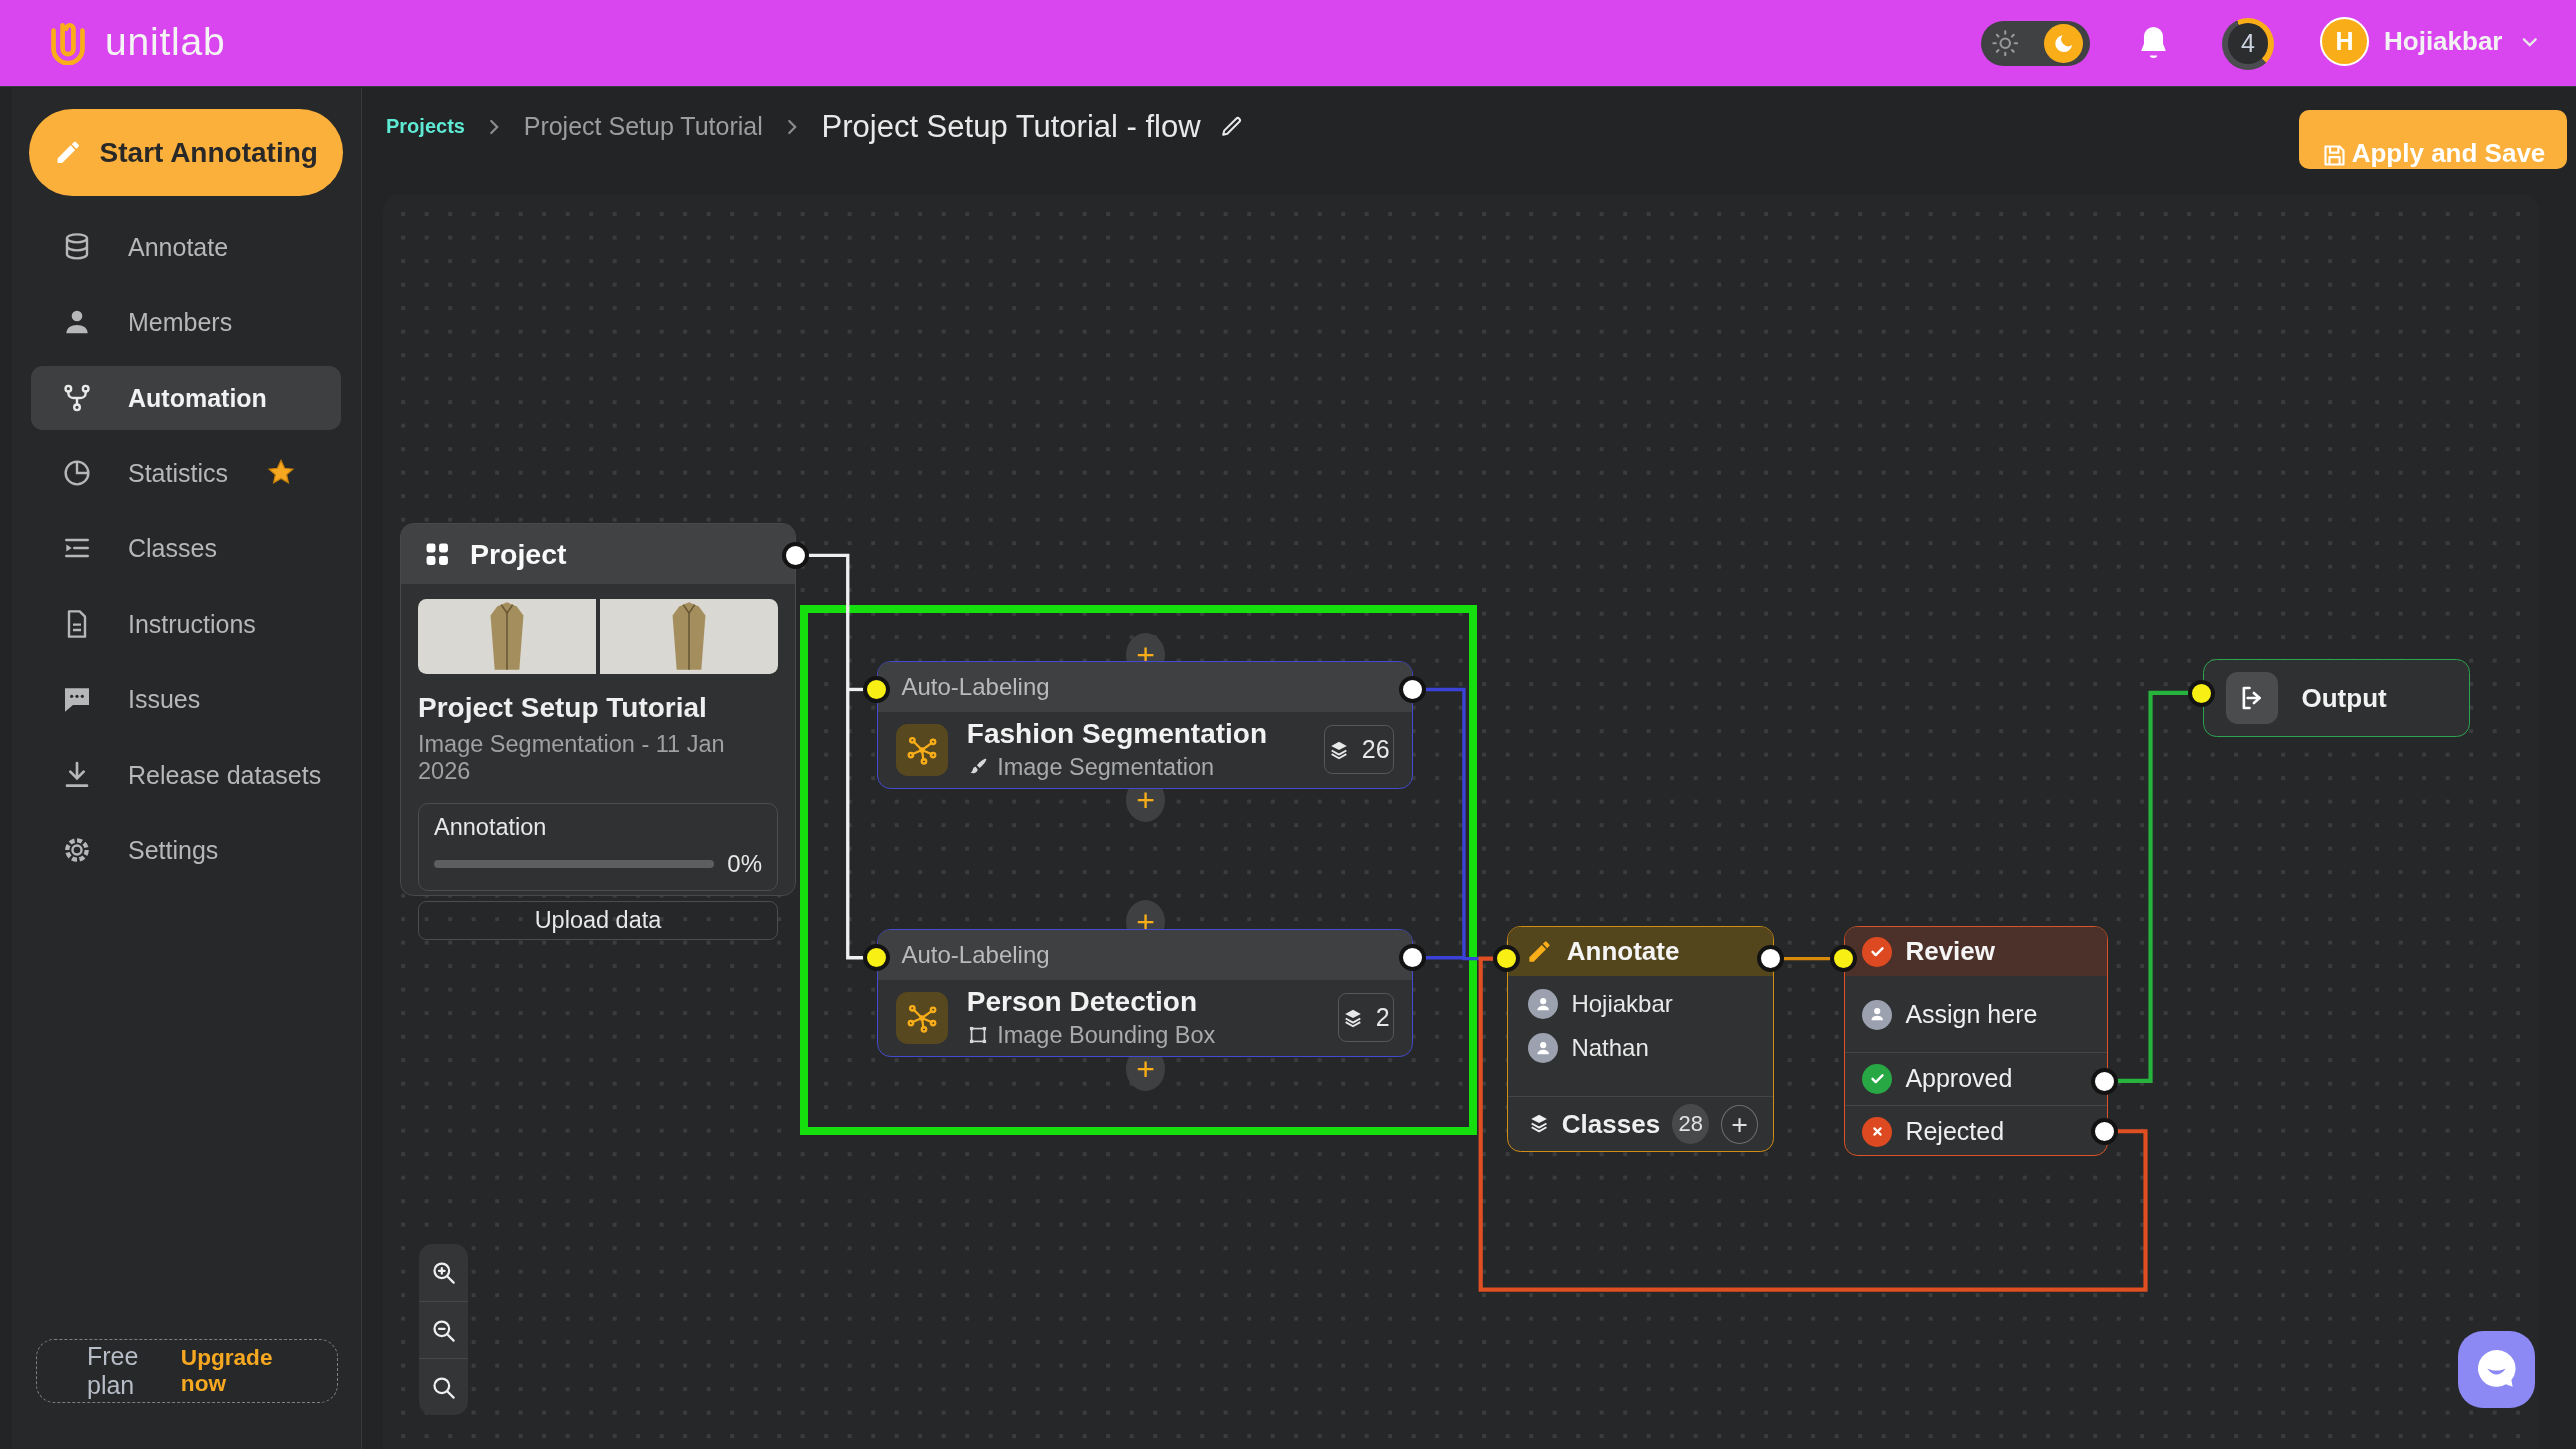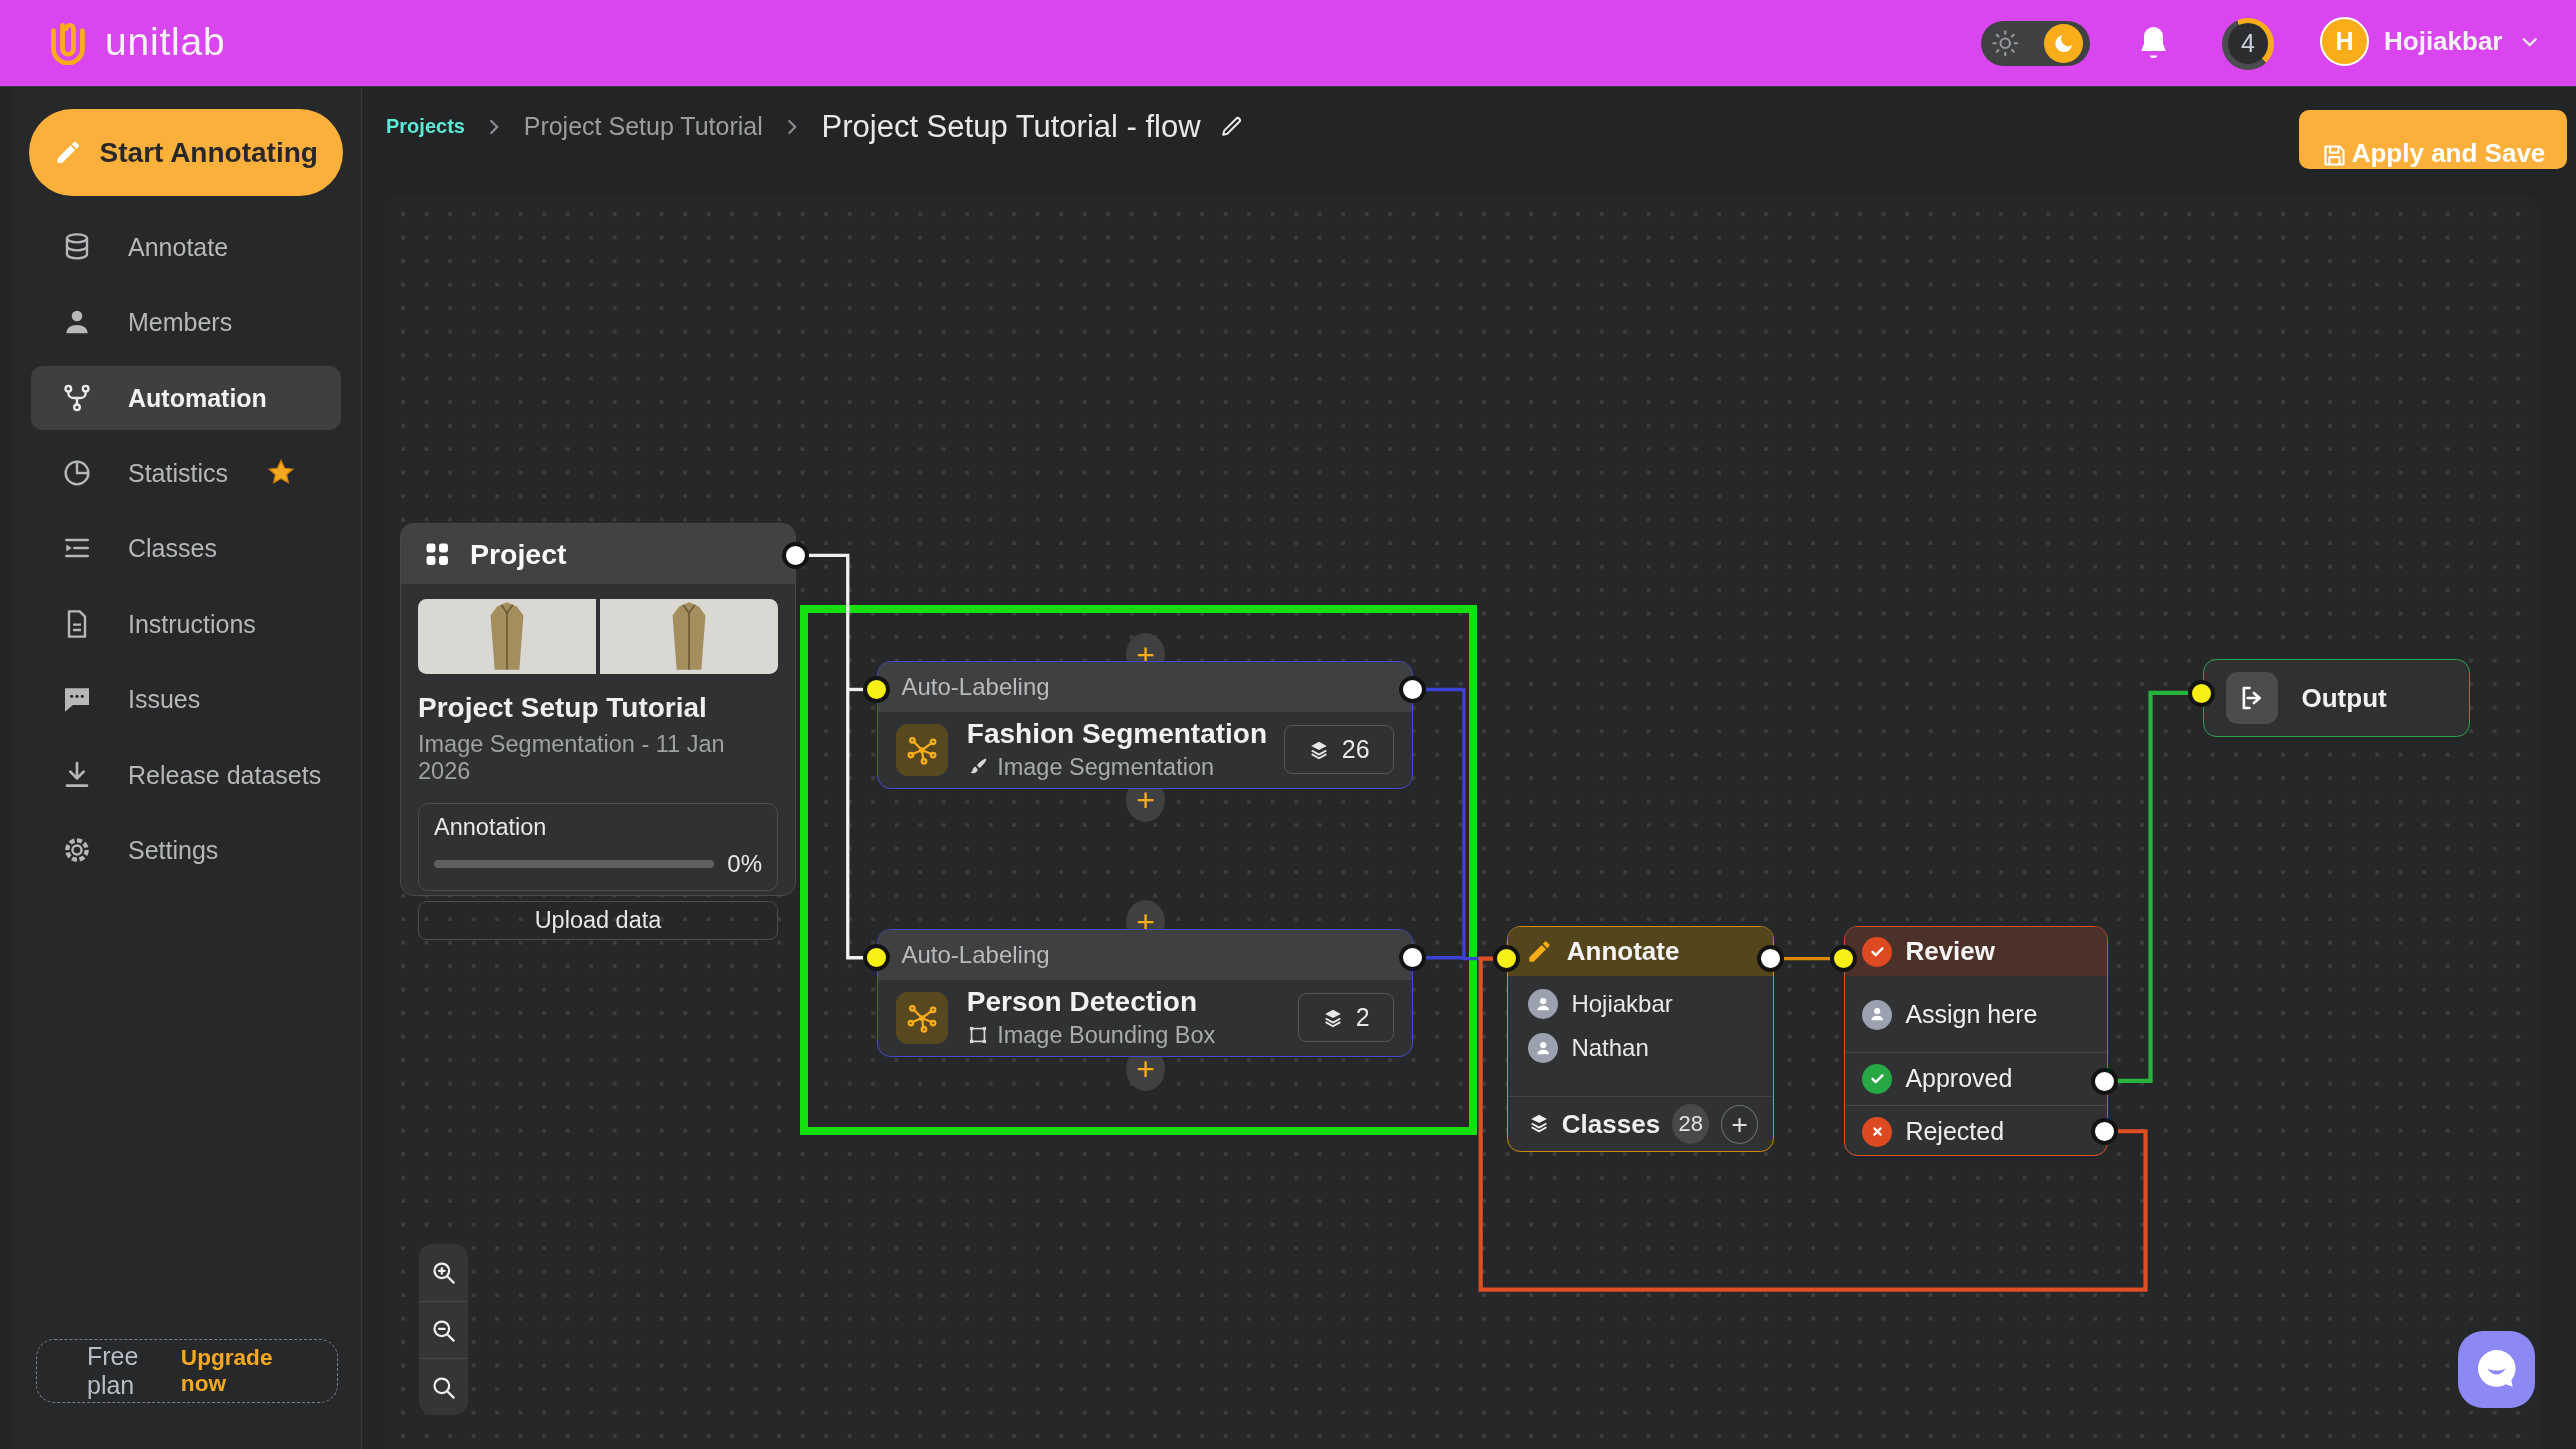--- a/index.html
+++ b/index.html
@@ -75,21 +75,21 @@
 
   
   .auto-node{width:536px;height:128px;border:1.7px solid #444bd0;}
   .auto-node .node-header{height:50px;background:#3e4042;padding-left:23.5px;color:#b9babb;font-size:24px;}
   .auto-node .body{display:flex;align-items:center;padding:0 18.4px;height:75px;}
   .ai-box{width:52px;height:52px;border-radius:11.7px;background:#57481f;display:flex;align-items:center;justify-content:center;color:#f9ae19;}
   .auto-node .tcol{margin-left:18.4px;}
   .auto-node .t1{color:#f2f2f2;font-size:28px;font-weight:700;}
   .auto-node .t2{display:flex;align-items:center;gap:8.4px;color:#a9abac;font-size:23.5px;margin-top:3.4px;}
   .auto-node .t2 .sic{width:22px;height:22px;color:#d8d8d8;}
-  .cls-badge{margin-left:auto;border:1.7px solid #56585a;border-radius:8.4px;height:49px;display:flex;align-items:center;gap:11.7px;padding:0 23px;color:#e8e8e8;font-size:25px;cursor:pointer;}
+  .cls-badge{margin-left:auto;border:1.7px solid #56585a;border-radius:8.4px;height:49px;display:flex;align-items:center;gap:11.7px;padding:0 3px;color:#e8e8e8;font-size:25px;cursor:pointer;}
   .cls-badge .lic{width:22px;height:22px;color:#e8e8e8;}
 
   
   #annotate-node{left:1124px;top:732px;width:267px;height:226px;border:1.7px solid #d28d12;}
   #annotate-node .node-header{height:49px;background:#53451c;gap:13.4px;padding-left:18.4px;color:#f5f5f5;font-size:26px;font-weight:700;}
   .person-row{display:flex;align-items:center;gap:13.4px;padding-left:20px;margin-top:13.4px;color:#e9e9e9;font-size:24px;}
   .avatar-ic{width:30px;height:30px;border-radius:50%;background:#9ba1ae;display:flex;align-items:center;justify-content:center;color:#fff;flex:0 0 auto;}
   #annotate-node .foot{position:absolute;left:0;bottom:0;width:100%;height:55px;border-top:0.8px solid #434546;display:flex;align-items:center;gap:11.7px;padding:0 15px 0 20px;}
   #annotate-node .foot .lic{width:23.5px;height:23.5px;color:#efefef;}
   #annotate-node .foot .clbl{color:#efefef;font-size:26px;font-weight:600;}

